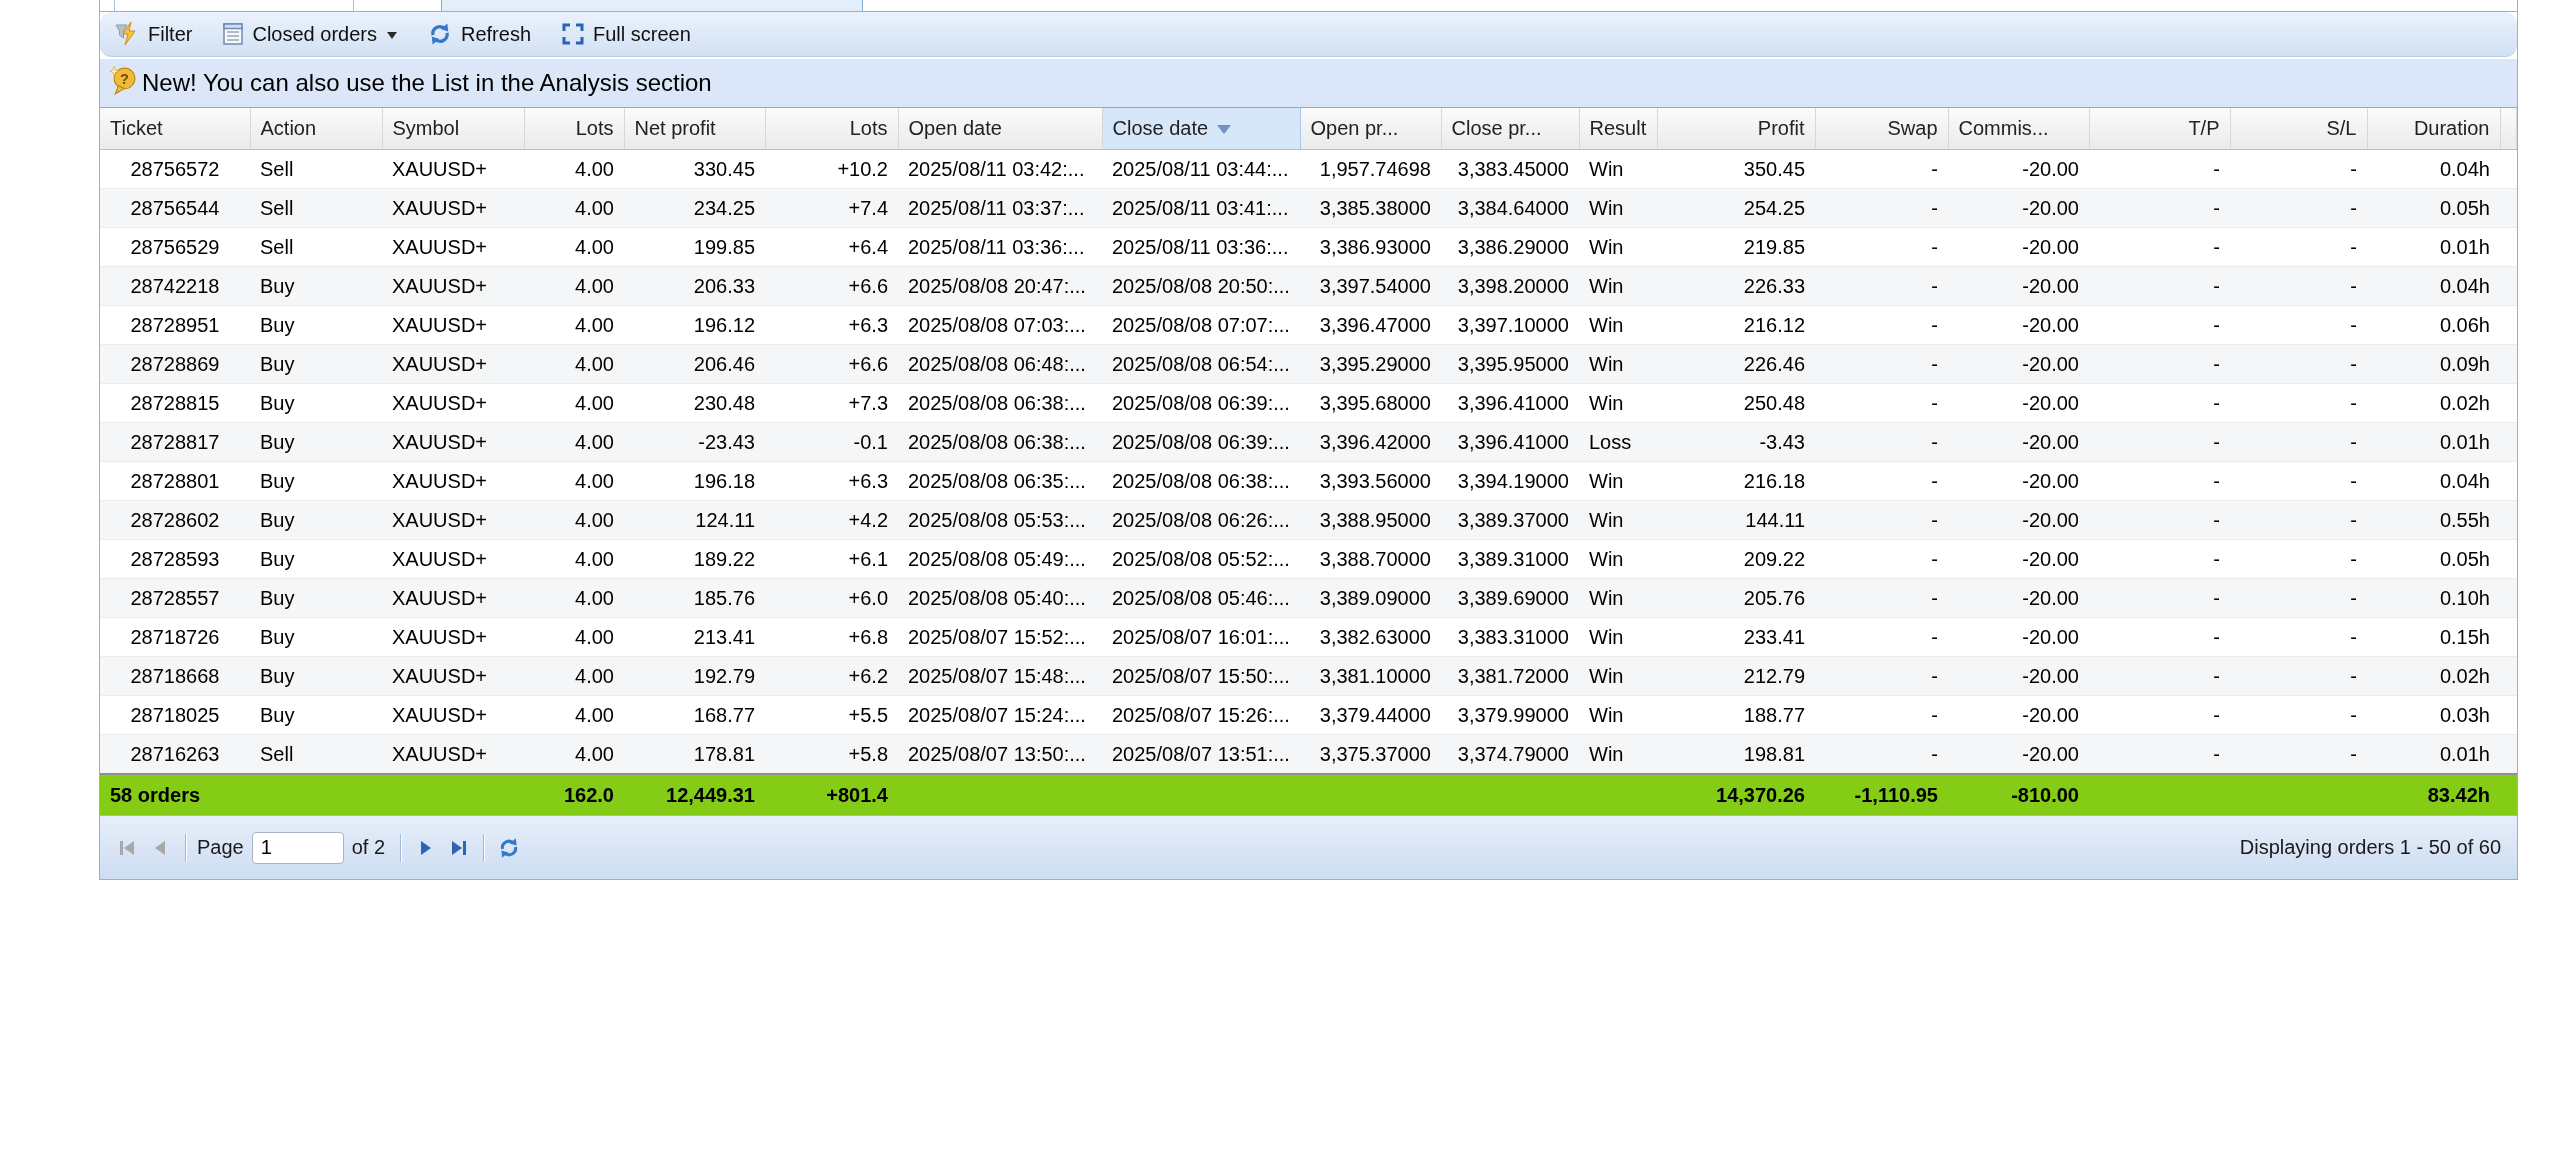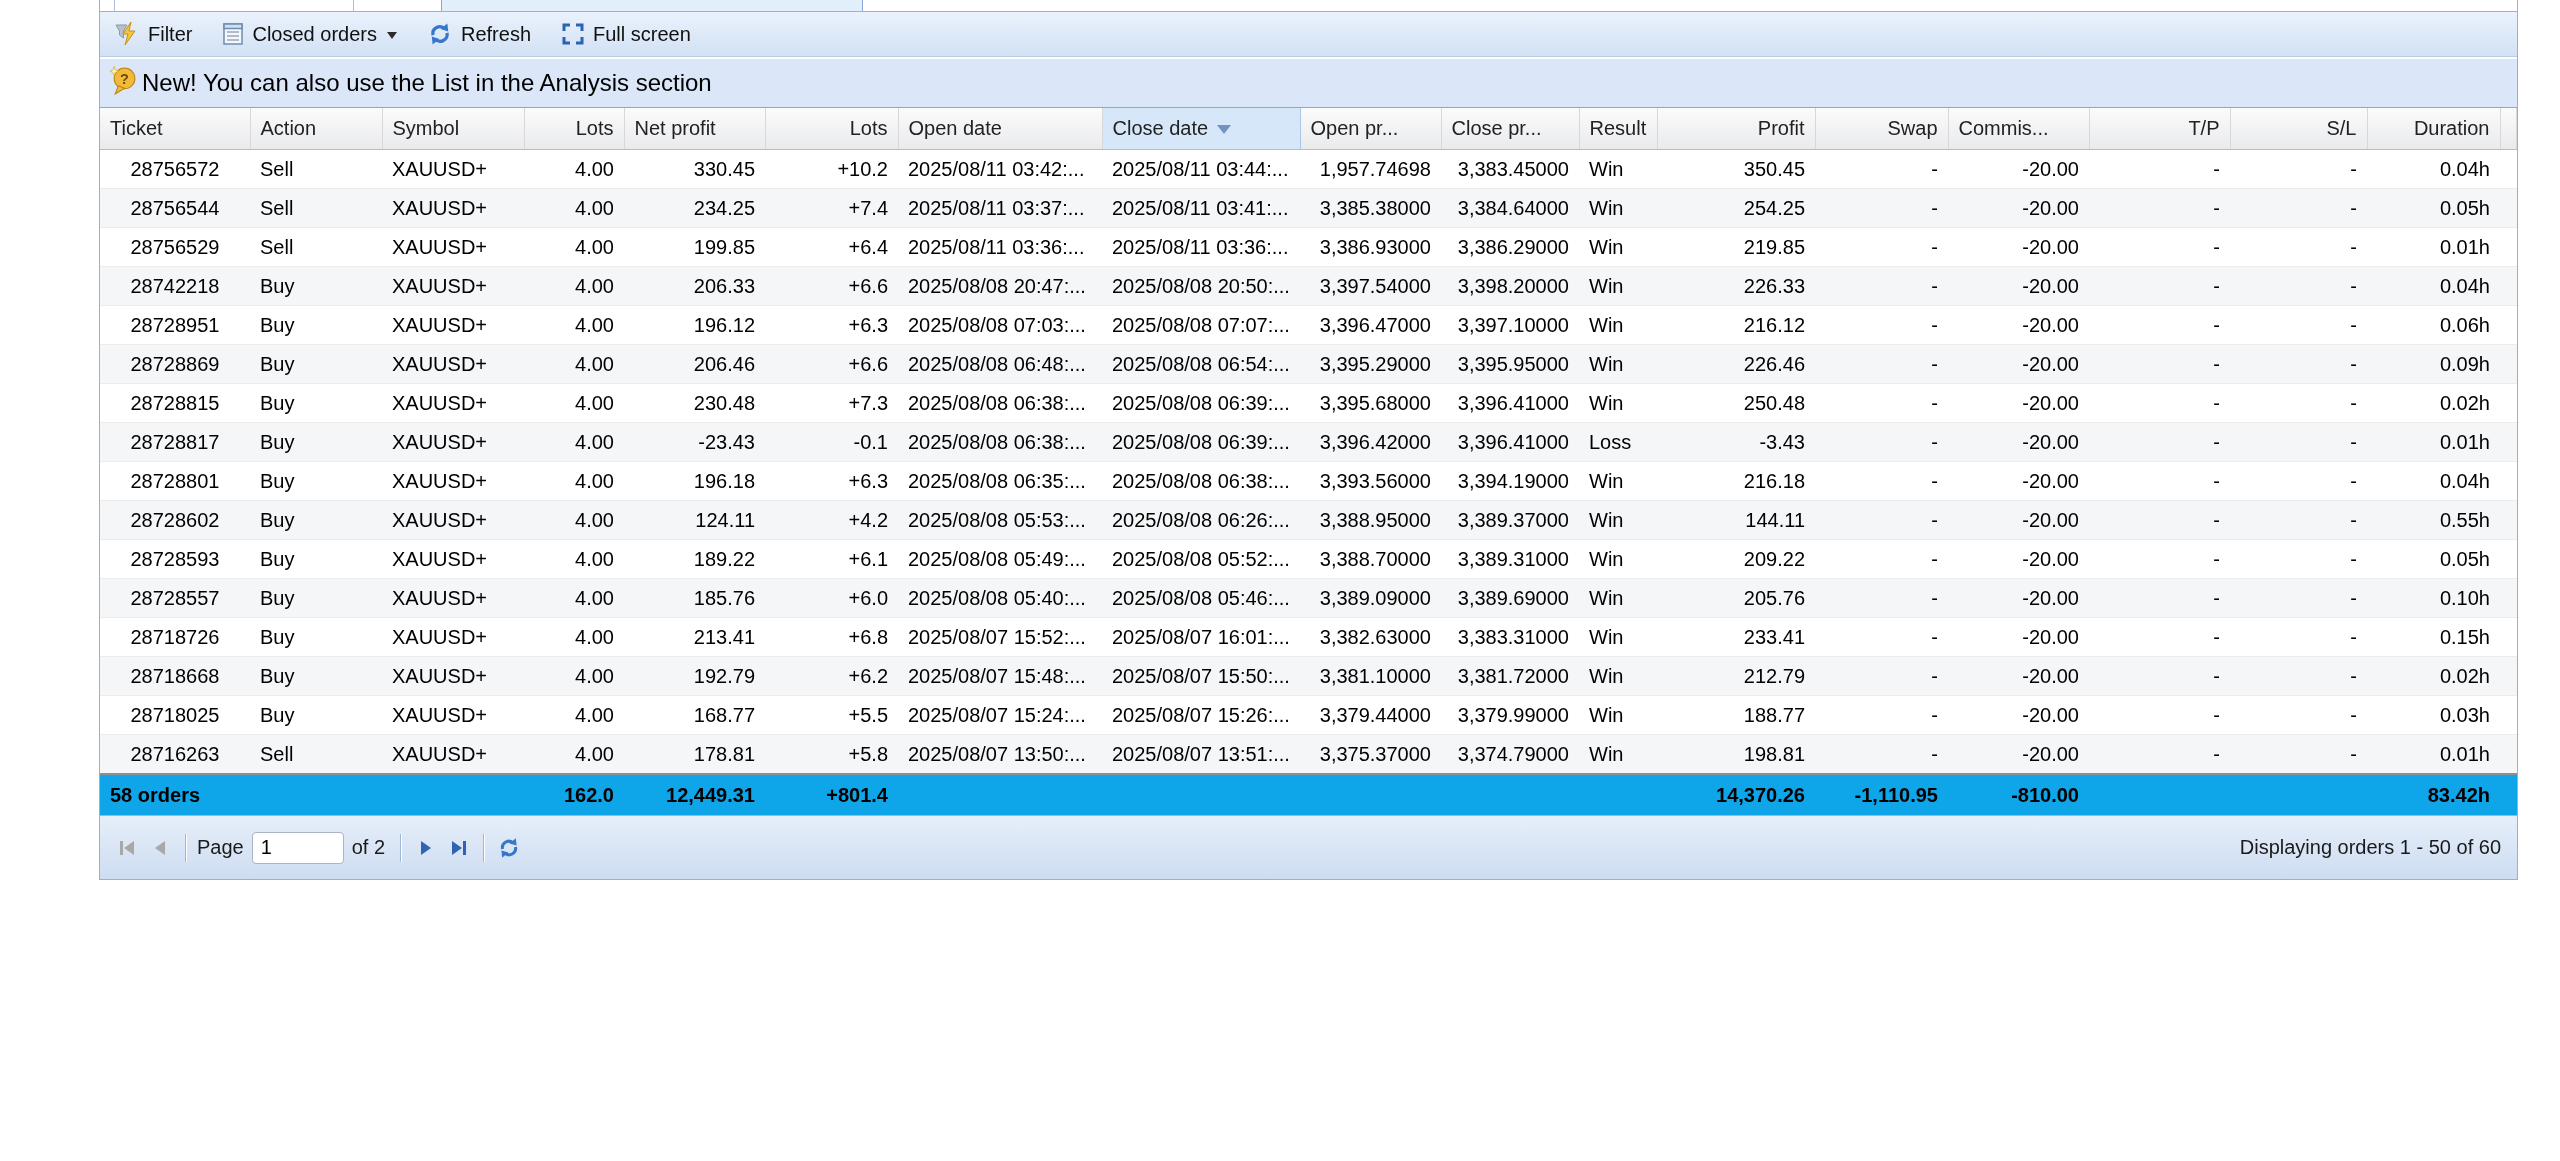--- a/index.html
+++ b/index.html
@@ -6,39 +6,39 @@
     font-family:"Liberation Sans","DejaVu Sans",sans-serif;}
   .widget{position:absolute;left:99px;top:0;width:2417px;background:#fff;
     border-left:1px solid #8fb1e3;border-right:1px solid #8fb1e3;border-bottom:1px solid #8fb1e3;}
   
   .tabs-strip{height:11px;background:#fff;border-bottom:1px solid #8fb1e3;position:relative;}
   .tabs-strip .vline{position:absolute;top:0;bottom:0;width:1px;background:#a7bedf;}
   .tabs-strip .active-frag{position:absolute;top:0;bottom:0;left:341px;width:420px;background:#e3eefb;
     border-left:1px solid #8aa8d8;border-right:1px solid #8aa8d8;}
   
   .toolbar{height:44px;background:linear-gradient(#eaf2fc,#d2e1f4);border-bottom:1px solid #b9cde8;
-    display:flex;align-items:center;padding-left:14px;font-size:20px;color:#101010;}
+    display:flex;align-items:center;padding-left:14px;font-size:20px;color:#101010;border-radius:12px;}
   .tool{display:flex;align-items:center;gap:8px;margin-right:30px;cursor:pointer;}
   .tool svg{display:block;}
   .dd-caret{width:0;height:0;border:5px solid transparent;border-top:7px solid #2b2b2b;margin-top:7px;margin-left:2px;}
   
   .banner{height:48px;background:#dbe7f8;border-top:2px solid #ffffff;border-bottom:1px solid #8fa8c8;
     display:flex;align-items:center;padding-left:10px;gap:5px;font-size:24px;color:#000;}
   
   table.grid{border-collapse:collapse;table-layout:fixed;width:100%;}
   .grid th{height:41px;background:linear-gradient(#fbfbfb,#e9eaec);border-right:1px solid #d8d8d8;
     border-bottom:1px solid #bcbcbc;font-size:20px;font-weight:normal;color:#222;padding:0 10px;
     white-space:nowrap;overflow:hidden;cursor:pointer;}
   .grid th.sorted{background:#d7e7fa;border-left:1px solid #abc7e8;border-right:1px solid #abc7e8;}
   .sort-caret{display:inline-block;width:0;height:0;border-left:7px solid transparent;
     border-right:7px solid transparent;border-top:9px solid #7292c0;margin-left:9px;vertical-align:middle;}
   .grid td{height:38px;border-bottom:1px solid #ececec;font-size:20px;color:#000;padding:0 10px;
     white-space:nowrap;overflow:hidden;}
   .grid tr.alt td{background:#f5f6f7;}
-  .grid tr.summary td{background:#0ea5e9;border-top:2px solid #8f8f8f;border-bottom:none;
+  .grid tr.summary td{background:#84cc16;border-top:2px solid #8f8f8f;border-bottom:none;
     font-weight:bold;height:40px;}
   .al{text-align:left;} .ar{text-align:right;} .ac{text-align:center;}
   
   .pager{height:47px;background:linear-gradient(#e6eefa,#cdddf1);border-top:1px solid #99b7e0;
     display:flex;align-items:center;padding:8px 12px;font-size:20px;color:#1a1a1a;}
   .pbtn{width:32px;height:32px;display:flex;align-items:center;justify-content:center;cursor:pointer;}
   .psep{width:1px;height:28px;background:#9fb6d4;margin:0 9px;box-shadow:1px 0 0 #ffffff;}
   .page-label{margin:0 8px 0 2px;}
   .page-input{width:74px;height:30px;border:1px solid #a9b4c4;border-radius:4px;background:#fff;
     font-size:20px;padding:0 8px;font-family:"Liberation Sans","DejaVu Sans",sans-serif;color:#000;}

